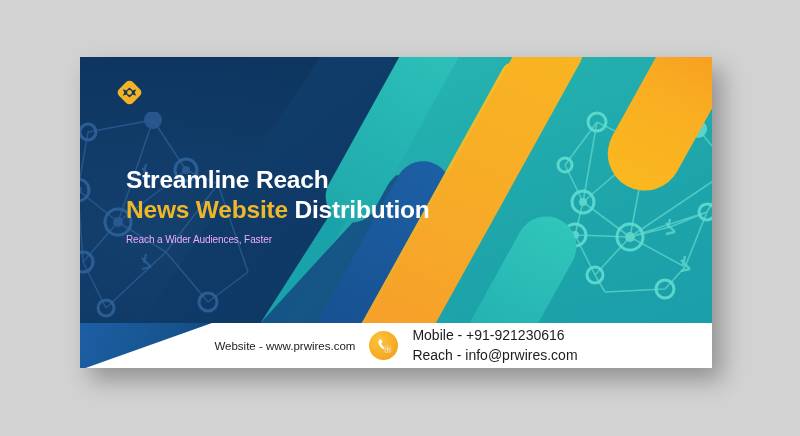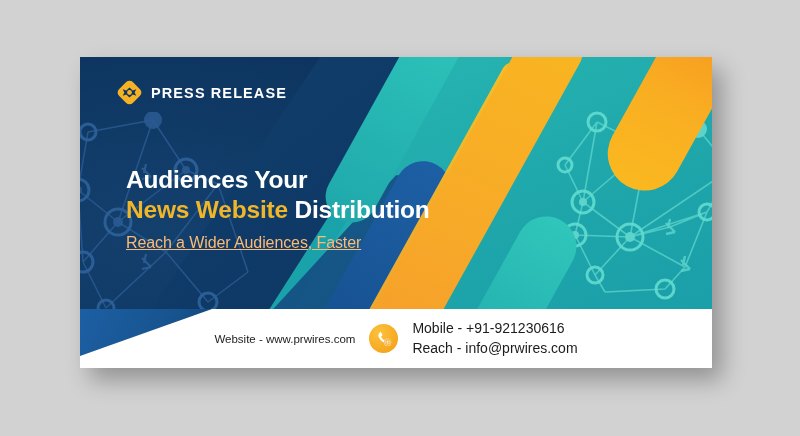--- a/index.html
+++ b/index.html
@@ -122,25 +122,24 @@
     font-size: 24.5px;
     font-weight: bold;
     line-height: 1.22;
     color: #ffffff;
     letter-spacing: -0.2px;
     margin: 0;
   }
   .headline .accent { color: #f0b62a; }
   .subhead {
     margin: 9px 0 0 0;
-    font-size: 16px;
-    color: #fdba74;
+    font-size: 10px;
+    color: #f0abfc;
     font-weight: normal;
     letter-spacing: -0.1px;
-    text-decoration: underline;
   }
 
   
   .logo-row {
     position: absolute;
     left: 37px;
     top: 23px;
     display: flex;
     align-items: center;
     gap: 9px;
@@ -150,21 +149,21 @@
     color: #ffffff;
     font-size: 14.5px;
     font-weight: bold;
     letter-spacing: 1.1px;
   }
 
   
   .footer {
     position: absolute;
     left: 0; right: 0; bottom: 0;
-    height: 59px;
+    height: 45px;
     background: #ffffff;
     overflow: hidden;
   }
   .footer-wedge {
     position: absolute;
     left: 0; top: 0;
     width: 150px; height: 47px;
     background: linear-gradient(115deg, #1d5fa4 0%, #17548f 55%, #103f73 100%);
     clip-path: polygon(0% 0%, 88% 0%, 0% 100%);
   }
@@ -294,25 +293,24 @@
       <span class="logo-mark">
         <svg width="25" height="25" viewBox="0 0 32 32">
           <g transform="rotate(45 16 16)">
             <rect x="3.5" y="3.5" width="25" height="25" rx="6" fill="#f5b225"></rect>
           </g>
           <path d="M16 9.5 L20.2 13.4 L24.6 11.9 L22.6 16 L24.6 20.1 L20.2 18.6
                    L16 22.5 L11.8 18.6 L7.4 20.1 L9.4 16 L7.4 11.9 L11.8 13.4 Z" fill="#0d3560"></path>
           <circle cx="16" cy="16" r="3.1" fill="#f5b225"></circle>
         </svg>
       </span>
-      <span class="logo-text">PRESS RELEASE</span>
     </div>
 
     <div class="content">
-      <div class="headline">Audiences Your</div>
+      <div class="headline">Streamline Reach</div>
       <div class="headline"><span class="accent">News Website</span><span> Distribution</span></div>
       <div class="subhead">Reach a Wider Audiences, Faster</div>
     </div>
 
     <div class="footer">
       <div class="footer-wedge"></div>
       <div class="footer-inner">
         <span class="foot-website">Website - www.prwires.com</span>
         <span class="phone-badge">
           <svg width="19" height="19" viewBox="0 0 24 24">

